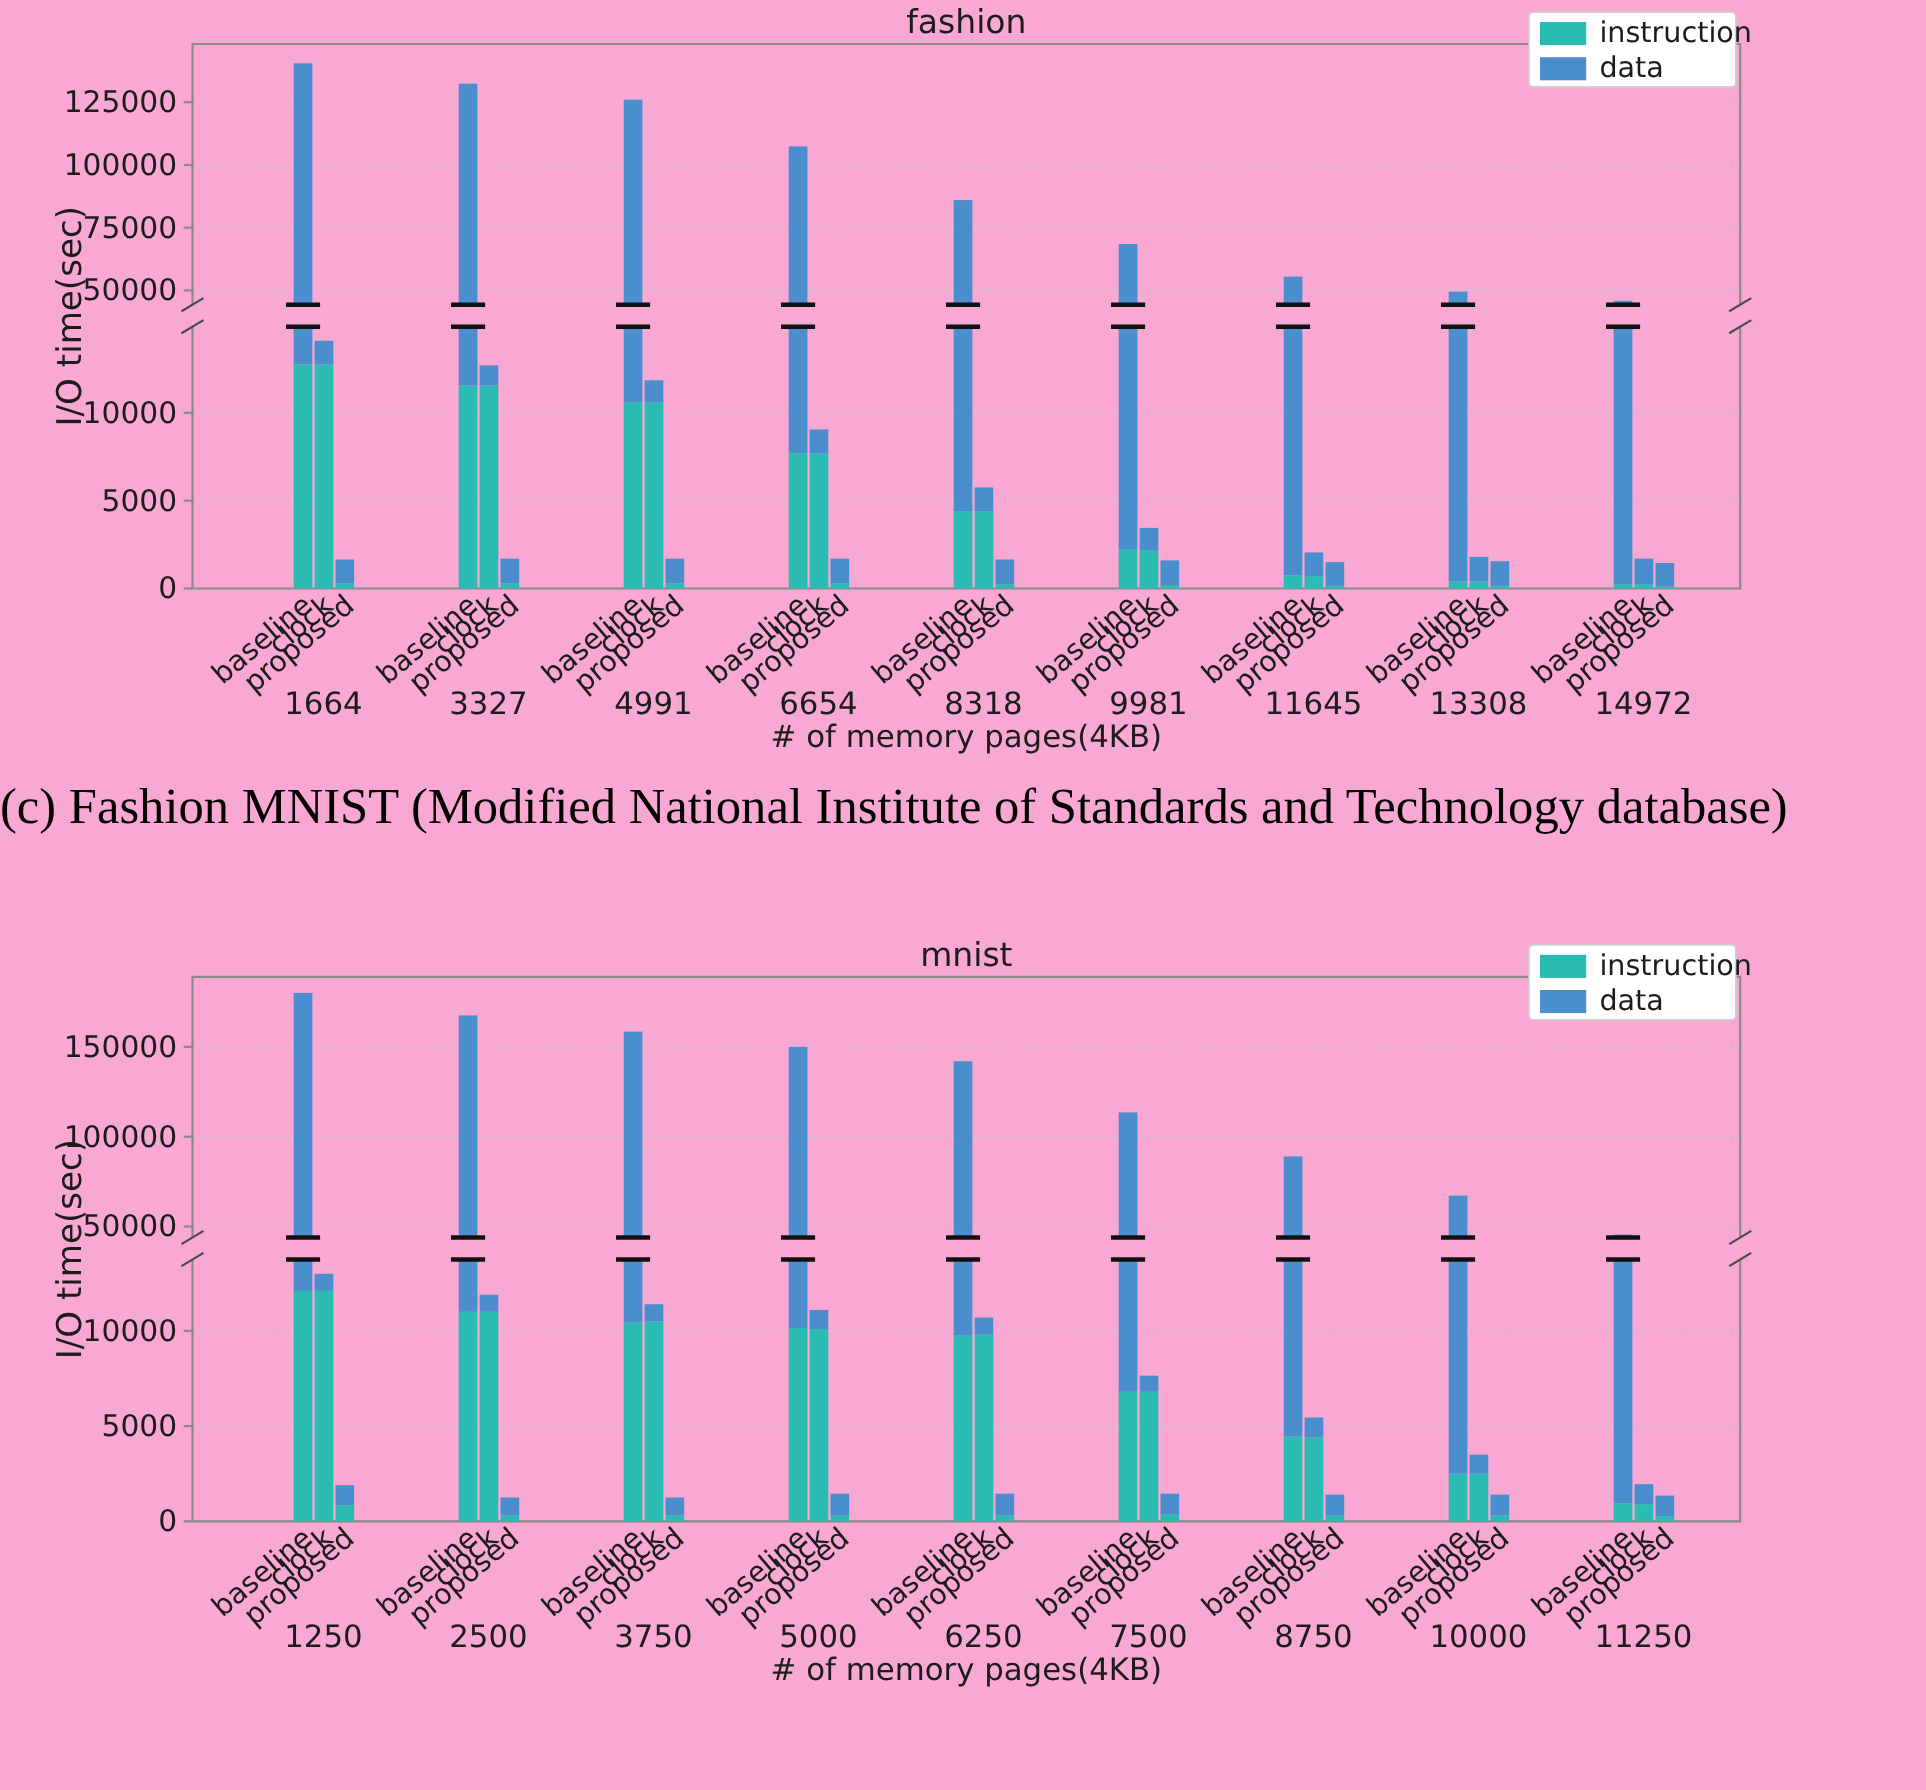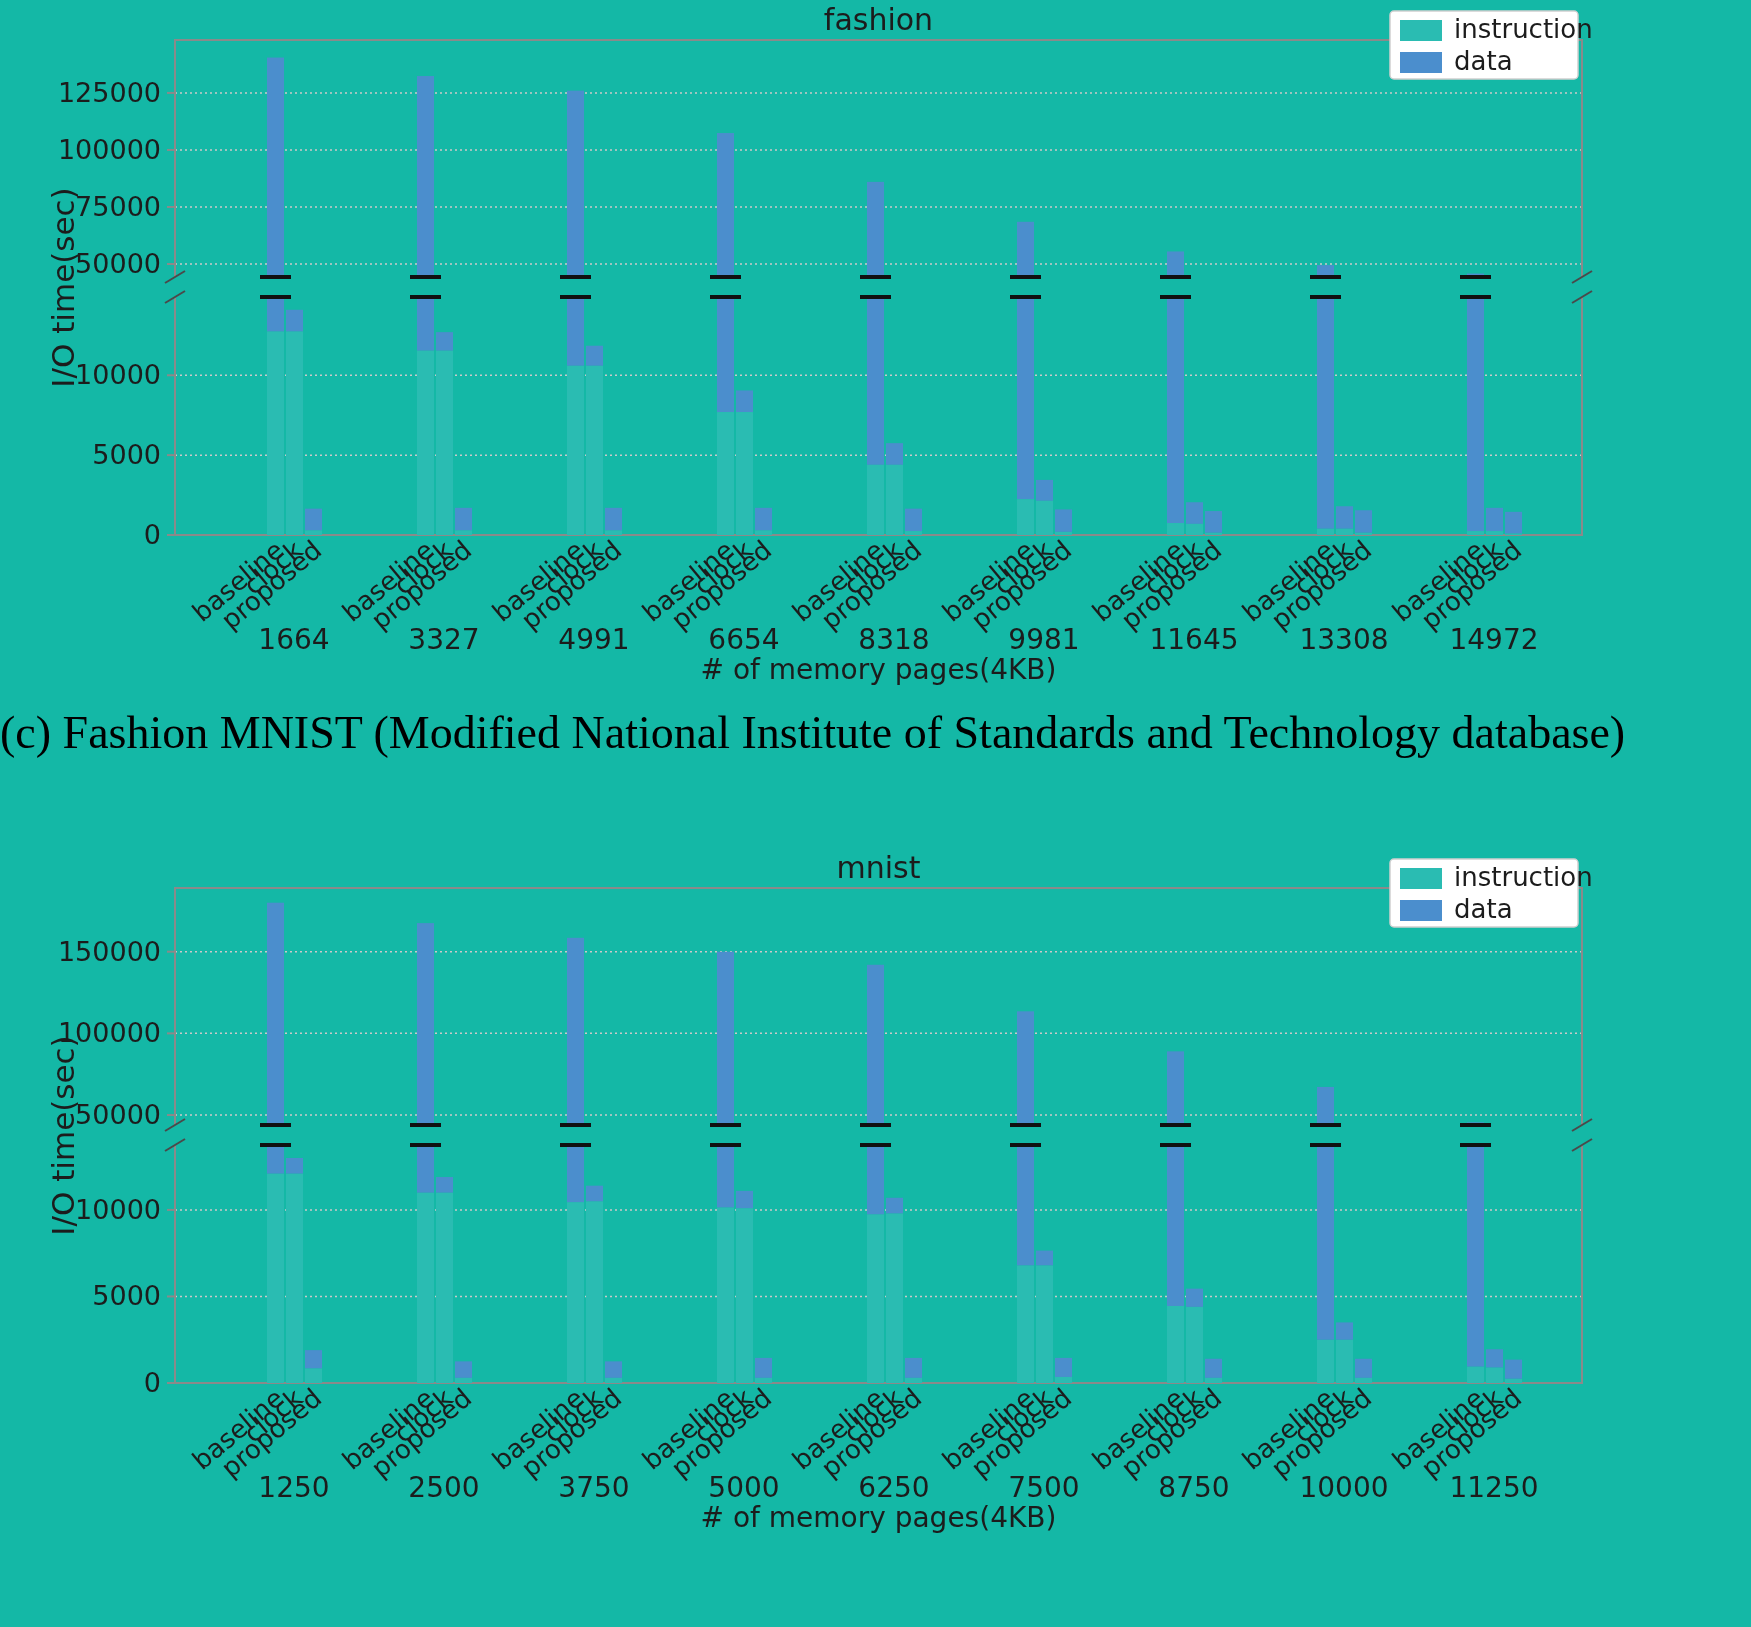--- a/index.html
+++ b/index.html
@@ -1,17 +1,17 @@
 <!DOCTYPE html>
 <html><head>
 <meta charset="utf-8">
 <style>
   html,body{margin:0;padding:0;background:#ffffff;}
   body{width:1751px;height:1627px;position:relative;font-family:"DejaVu Sans",sans-serif;}
-  .page{position:absolute;inset:0;background:#14b8a6;}
+  .page{position:absolute;inset:0;background:#f9a8d4;}
   svg.chart{position:absolute;left:0;display:block;}
   .caption{
     position:absolute;left:0;width:1532px;text-align:center;
     font-family:"Liberation Serif","DejaVu Serif",serif;
     font-size:46px;color:#000;white-space:nowrap;
   }
   text{font-family:"DejaVu Sans",sans-serif;}
 </style>
 </head>
 <body>

